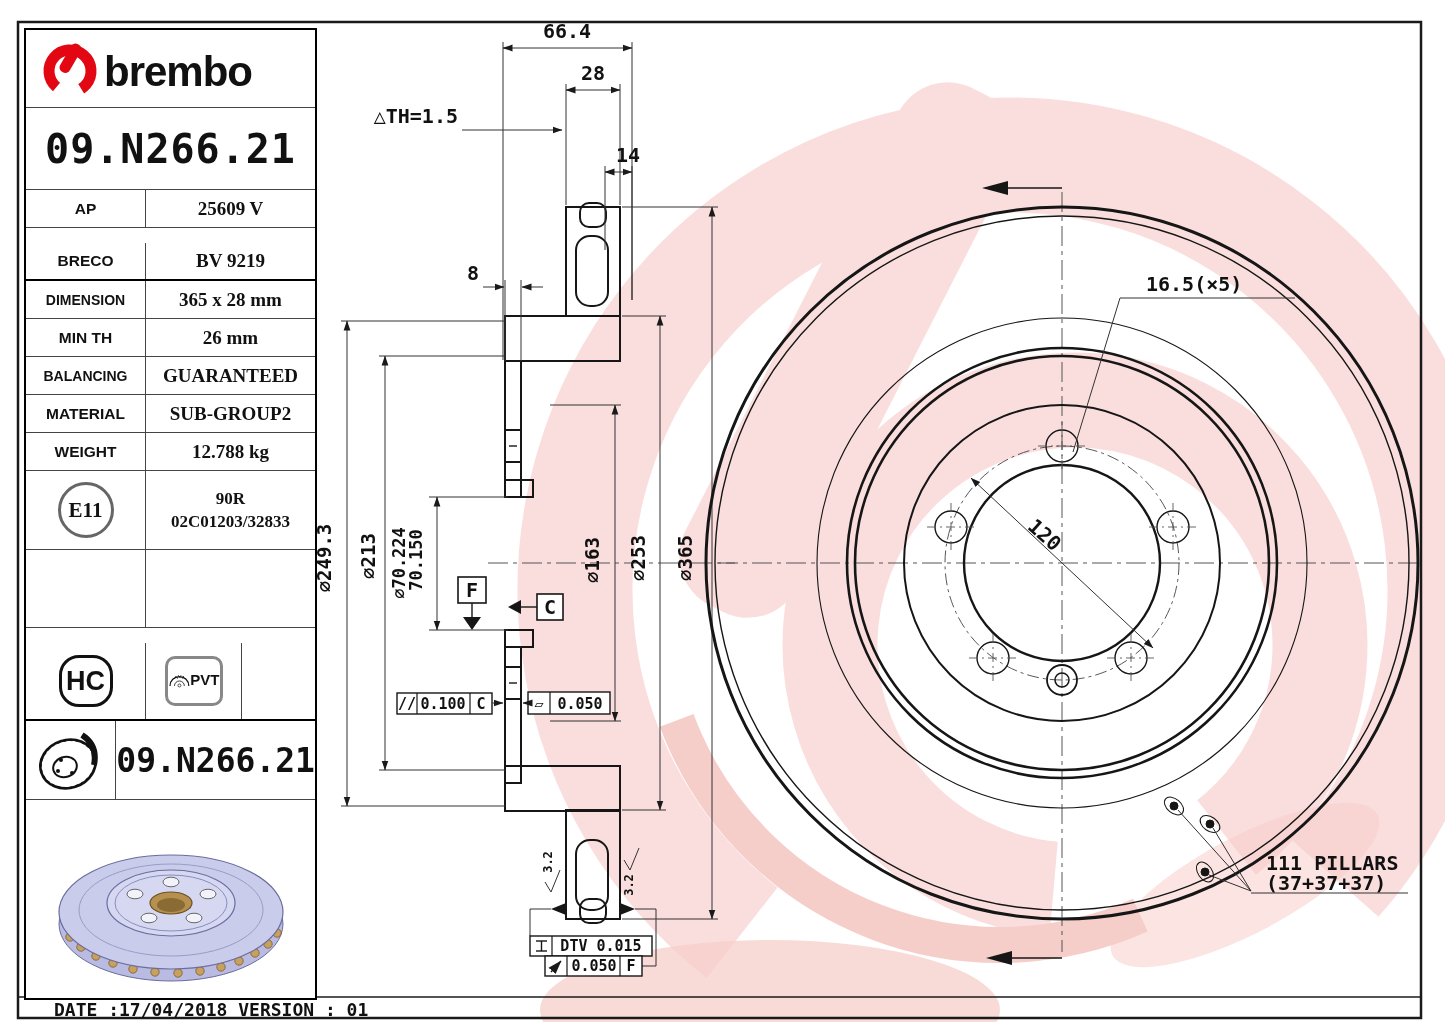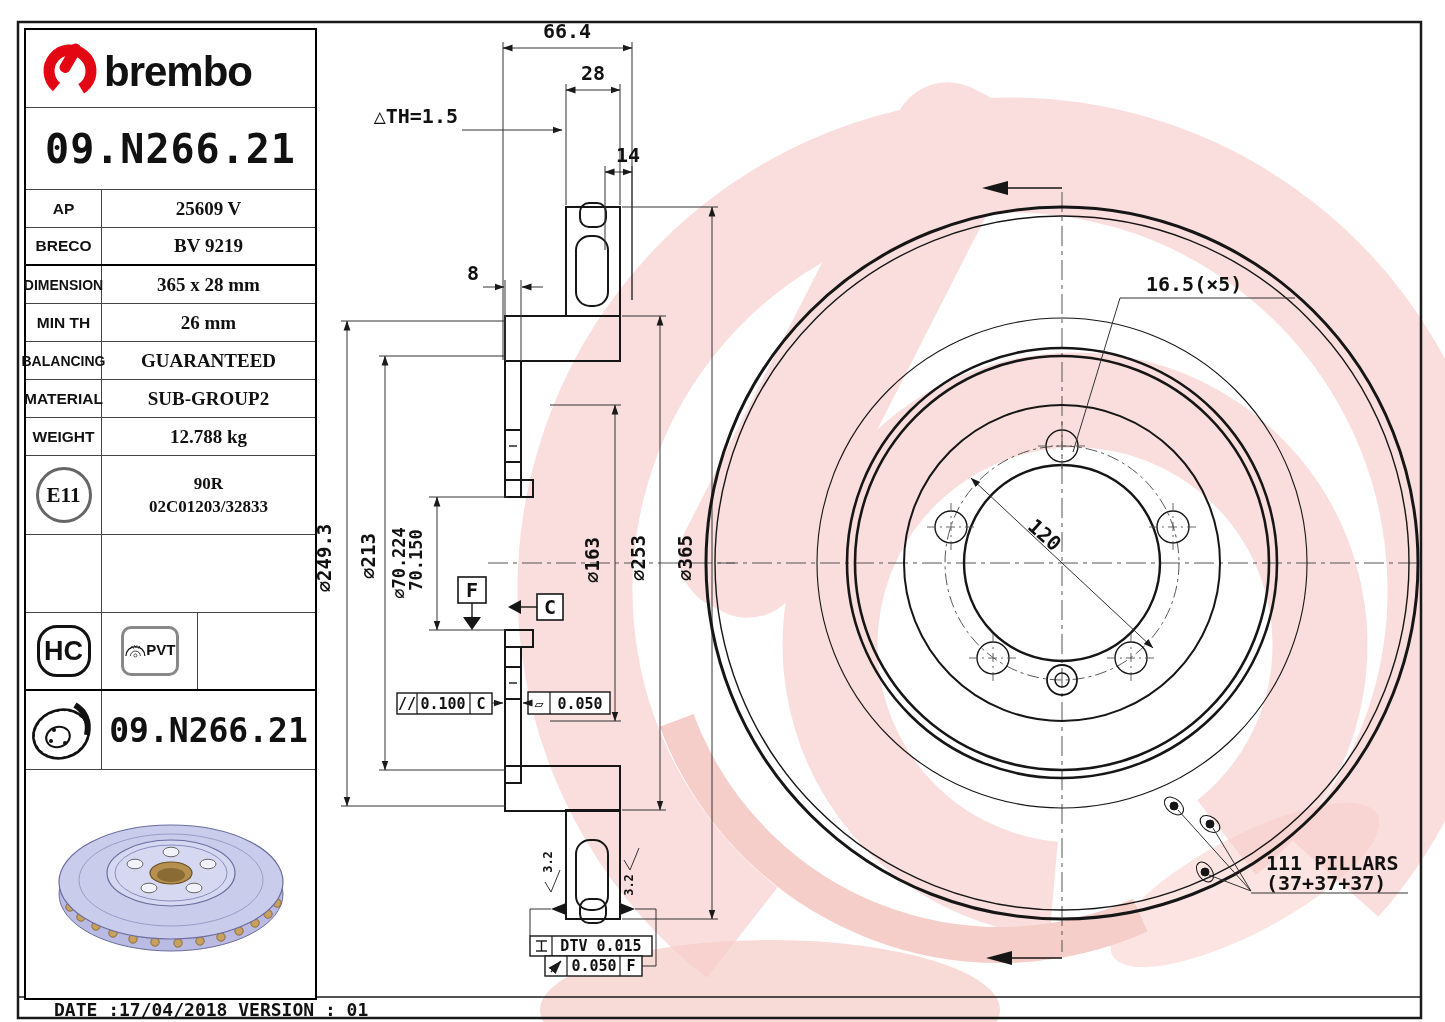--- a/index.html
+++ b/index.html
@@ -3,23 +3,23 @@
 <meta charset="utf-8">
 <style>
   html,body{margin:0;padding:0;background:#fff;}
   #page{position:relative;width:1445px;height:1022px;background:#ffffff;overflow:hidden;
         font-family:"Liberation Sans",sans-serif;color:#111;}
   #dwg{position:absolute;left:0;top:0;width:1445px;height:1022px;}
   
   .panel{position:absolute;left:24px;top:28px;width:293px;height:972px;
          border:2.5px solid #000;background:#fff;box-sizing:border-box;z-index:5;}
   .row{position:relative;display:flex;align-items:stretch;border-bottom:1.2px solid #444;box-sizing:border-box;}
-  .row.thick{border-bottom:2.8px solid #000;}
+  .row.thick{border-bottom:2.8px solid #000;margin-top:15px;}
   .row:last-child{border-bottom:none;}
-  .cell-l{width:76px;border-right:1.2px solid #444;display:flex;align-items:center;justify-content:center;
+  .cell-l{width:120px;border-right:1.2px solid #444;display:flex;align-items:center;justify-content:center;
           font-weight:700;font-size:15.5px;letter-spacing:0px;box-sizing:border-box;text-align:left;}
   .cell-v{flex:1;display:flex;align-items:center;justify-content:center;
           font-family:Liberation Serif, serif;font-weight:700;font-size:19px;box-sizing:border-box;text-align:right;}
   .logo-row{height:78px;display:flex;align-items:center;justify-content:center;}
   .part-row{height:82px;display:flex;align-items:center;justify-content:center;
             font-family:"DejaVu Sans Mono",monospace;font-weight:700;font-size:40px;letter-spacing:1px;}
   .spec-row{height:38px;}
   .e11-row{height:79px;}
   .empty-row{height:78px;}
   .hcpvt-row{height:78px;}

